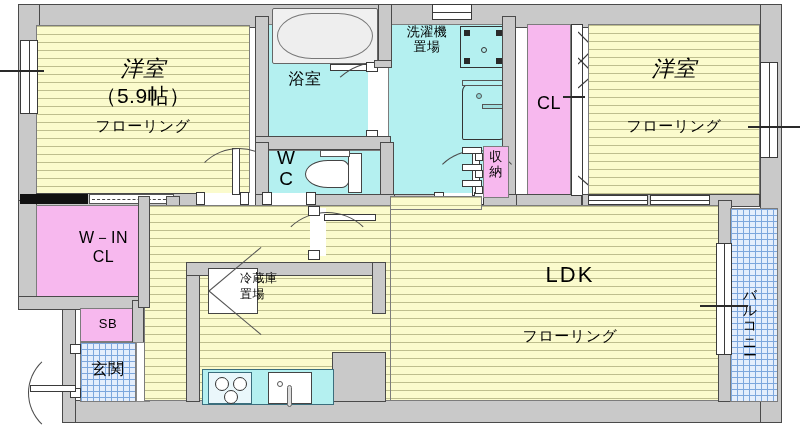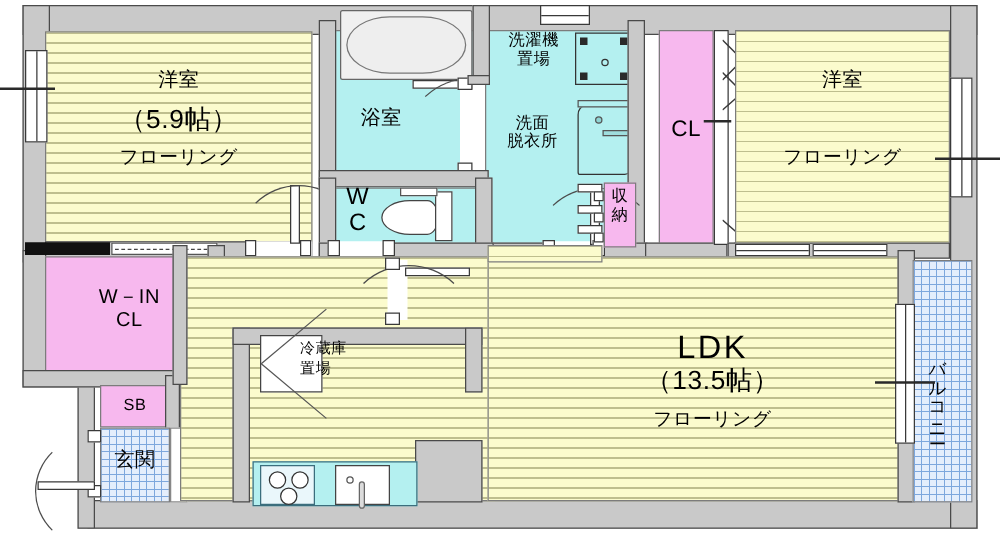--- a/index.html
+++ b/index.html
@@ -55,24 +55,24 @@
   
   .label {
     position: absolute;
     color: #000000;
     text-align: center;
     line-height: 1.18;
     white-space: pre-line;
     letter-spacing: 0.5px;
     pointer-events: none;
   }
-  .lbl-room-name { font-size: 16px; }
+  .lbl-room-name { font-size: 22px; font-style: italic; }
   .lbl-room-area { font-size: 21px; }
   .lbl-room-mat  { font-size: 15px; }
-  .lbl-big-latin { font-size: 26px; letter-spacing: 2px; }
+  .lbl-big-latin { font-size: 22px; letter-spacing: 2px; }
   .lbl-mid       { font-size: 16px; }
   .lbl-sm        { font-size: 13px; }
   .lbl-xs        { font-size: 11px; }
   .vert {
     writing-mode: vertical-rl;
     text-orientation: upright;
     letter-spacing: 1px;
   }
 
   
@@ -265,37 +265,35 @@
   <div class="room tile" style="left:80px;top:342px;width:56px;height:60px;"></div>
   <div class="label lbl-mid" style="left:78px;top:360px;width:60px;">玄関</div>
   <div class="whitefloor" style="position:absolute;left:136px;top:342px;width:14px;height:60px;border:1px solid #888;box-sizing:border-box;"></div>
 
   <div class="jamb" style="left:70px;top:344px;width:11px;height:10px;"></div>
   <div class="jamb" style="left:70px;top:388px;width:11px;height:10px;"></div>
   <div class="leaf" style="left:30px;top:385px;width:46px;height:7px;"></div>
   <div class="arc" style="left:28px;top:348px;width:92px;height:88px;border-color:transparent transparent transparent #4a4a4a;"></div>
 
   <div class="room wet" style="left:265px;top:24px;width:120px;height:118px;"></div>
-  <div class="label lbl-mid" style="left:265px;top:86px;width:80px;">浴室</div>
+  <div class="label lbl-mid" style="left:265px;top:70px;width:80px;">浴室</div>
 
   <div class="fix tub" style="left:272px;top:8px;width:106px;height:56px;">
     <div class="tub-inner"></div>
   </div>
 
   <div class="opening" style="left:368px;top:66px;width:22px;height:76px;"></div>
   <div class="leaf" style="left:330px;top:64px;width:48px;height:7px;"></div>
   <div class="arc" style="left:325px;top:62px;width:104px;height:96px;border-color:#4a4a4a transparent transparent transparent;"></div>
   <div class="jamb" style="left:366px;top:62px;width:12px;height:10px;"></div>
   <div class="jamb" style="left:366px;top:130px;width:12px;height:10px;"></div>
 
   <div class="room wet" style="left:388px;top:24px;width:118px;height:176px;"></div>
   <div class="label lbl-sm" style="left:394px;top:24px;width:66px;">洗濯機
 置場</div>
-  <div class="label lbl-sm" style="left:393px;top:90px;width:66px;">洗面
-脱衣所</div>
 
   <div class="window window-h" style="left:432px;top:4px;width:40px;height:16px;"></div>
 
   <div class="fix wm" style="left:460px;top:26px;width:46px;height:42px;">
     <i style="left:3px;top:3px;"></i>
     <i style="right:3px;top:3px;"></i>
     <i style="left:3px;bottom:3px;"></i>
     <i style="right:3px;bottom:3px;"></i>
     <i class="c" style="left:20px;top:20px;"></i>
   </div>
@@ -364,21 +362,20 @@
   <div class="window window-v" style="left:760px;top:62px;width:18px;height:96px;"></div>
   <div class="wtick" style="left:748px;top:126px;width:52px;height:2px;"></div>
   <div class="wall" style="left:582px;top:194px;width:178px;height:13px;"></div>
   <div class="window window-h" style="left:588px;top:195px;width:60px;height:10px;"></div>
   <div class="window window-h" style="left:650px;top:195px;width:60px;height:10px;"></div>
 
   <div class="room floor" style="left:144px;top:205px;width:252px;height:196px;"></div>
   <div class="room floor" style="left:390px;top:205px;width:330px;height:196px;"></div>
   <div class="room floor" style="left:390px;top:196px;width:92px;height:14px;"></div>
   <div class="label lbl-big-latin" style="left:470px;top:262px;width:200px;">LDK</div>
-  <div class="label lbl-room-area" style="left:470px;top:293px;width:200px;">（13.5帖）</div>
   <div class="label lbl-room-mat" style="left:470px;top:327px;width:200px;">フローリング</div>
 
   <div class="opening" style="left:310px;top:208px;width:16px;height:48px;"></div>
   <div class="leaf" style="left:324px;top:214px;width:52px;height:7px;"></div>
   <div class="arc" style="left:276px;top:212px;width:100px;height:94px;border-color:#4a4a4a transparent transparent transparent;"></div>
   <div class="jamb" style="left:308px;top:206px;width:12px;height:10px;"></div>
   <div class="jamb" style="left:308px;top:250px;width:12px;height:10px;"></div>
 
   <div class="wall" style="left:186px;top:262px;width:14px;height:140px;"></div>
   <div class="wall" style="left:186px;top:262px;width:200px;height:14px;"></div>

